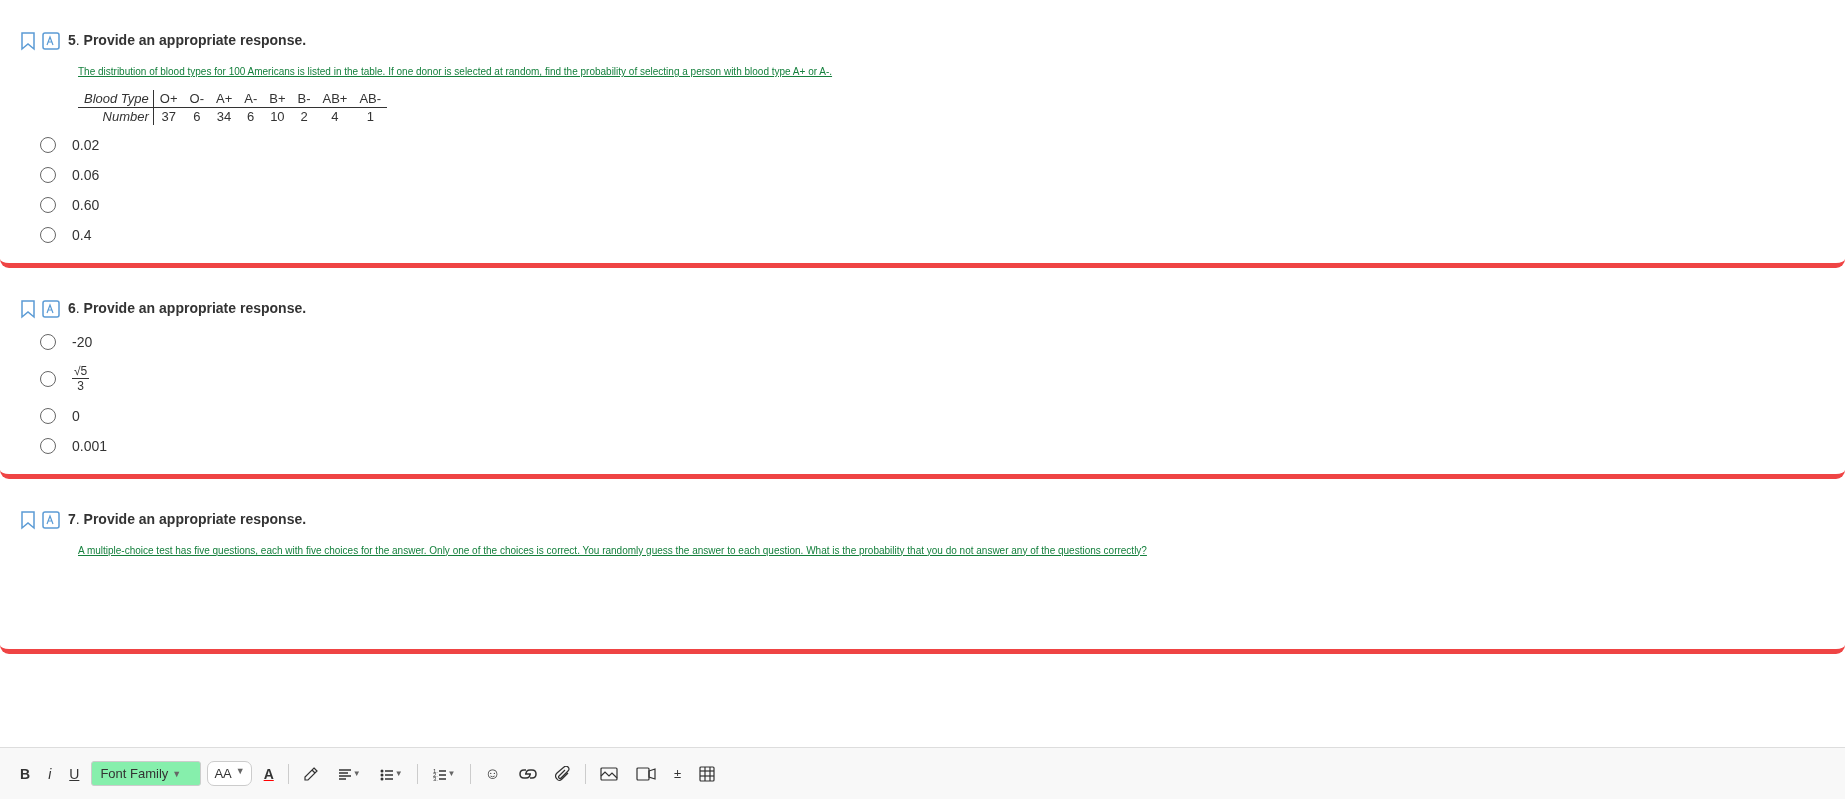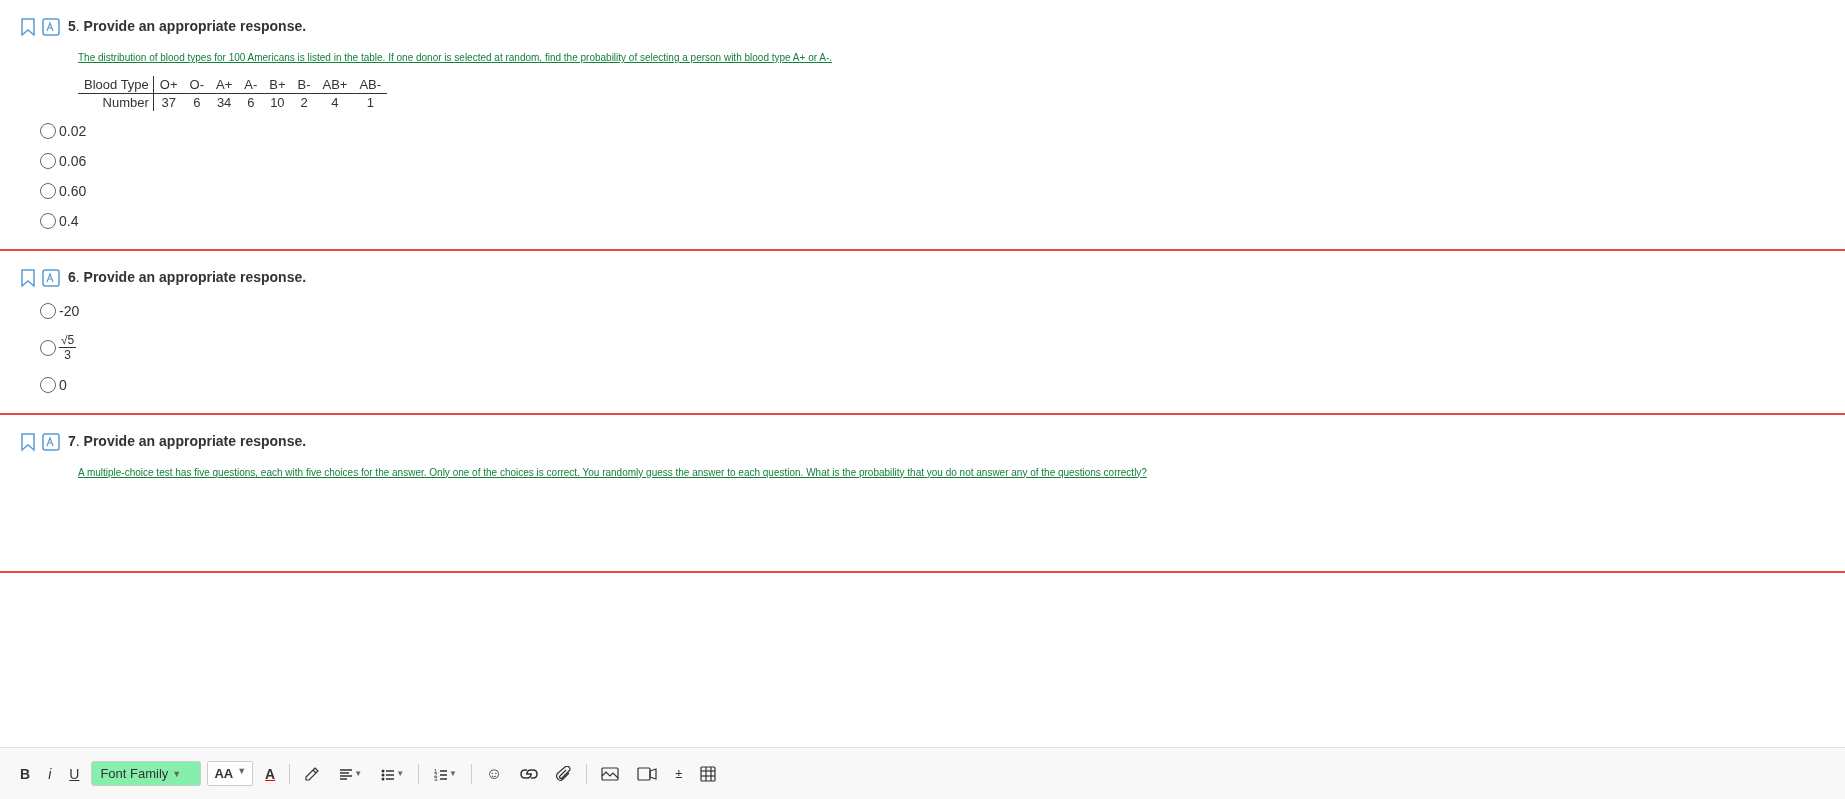--- a/index.html
+++ b/index.html
@@ -13,23 +13,24 @@
       overflow-x: hidden;
     }
 
     .page-container {
       width: 100%;
       padding: 0;
     }
 
     
     .question-section {
-      padding: 16px 20px 20px 20px;
-      border-bottom: 2px solid #ef4444;
+      padding: 30px 20px 20px 20px;
+      border-bottom: 5px solid #ef4444;
       position: relative;
+      border-radius: 9px;
     }
 
     .question-header {
       display: flex;
       align-items: flex-start;
       gap: 8px;
       margin-bottom: 10px;
     }
 
     .question-icons {
@@ -77,34 +78,35 @@
     }
 
     .blood-table tr:first-child td {
       border-bottom: 1px solid #333;
     }
 
     .blood-table td:first-child {
       border-right: 1px solid #333;
       text-align: right;
       padding-right: 4px;
+      font-style: italic;
     }
 
     
     .answer-options {
       margin-top: 10px;
       display: flex;
       flex-direction: column;
       gap: 14px;
     }
 
     .answer-option {
       display: flex;
       align-items: center;
-      gap: 3px;
+      gap: 16px;
       cursor: pointer;
     }
 
     .radio-circle {
       width: 16px;
       height: 16px;
       border-radius: 50%;
       border: 1.5px solid #666;
       display: inline-block;
       flex-shrink: 0;
@@ -185,25 +187,24 @@
       font-size: 13px;
       min-width: 110px;
     }
 
     .font-size-dropdown {
       display: flex;
       align-items: flex-start;
       gap: 4px;
       padding: 4px 6px;
       border: 1px solid #ccc;
-      border-radius: 2px;
+      border-radius: 7px;
       background: white;
       cursor: pointer;
       font-size: 13px;
-      font-weight: bold;
     }
 
     .dropdown-arrow {
       font-size: 9px;
       color: #666;
     }
   </style>
 </head>
 <body>
 
@@ -312,20 +313,24 @@
           <span class="fraction">
             <span class="numerator">√5</span>
             <span class="denominator">3</span>
           </span>
         </span>
       </div>
       <div class="answer-option">
         <span class="radio-circle"></span>
         <span class="option-label">0</span>
       </div>
+      <div class="answer-option">
+        <span class="radio-circle"></span>
+        <span class="option-label">0.001</span>
+      </div>
     </div>
   </div>
 
   <div class="question-section" style="padding-bottom: 80px;">
     <div class="question-header">
       <div class="question-icons">
         <span>
           <svg width="16" height="20" viewBox="0 0 16 20" fill="none" xmlns="http://www.w3.org/2000/svg">
             <path d="M2 2 H14 V18 L8 13 L2 18 Z" stroke="#5b9bd5" stroke-width="1.5" fill="none"></path>
           </svg>

